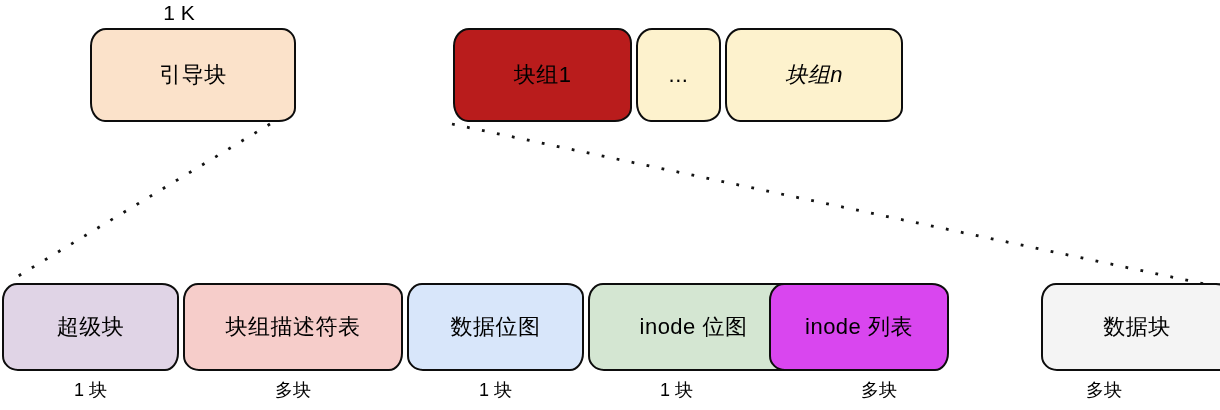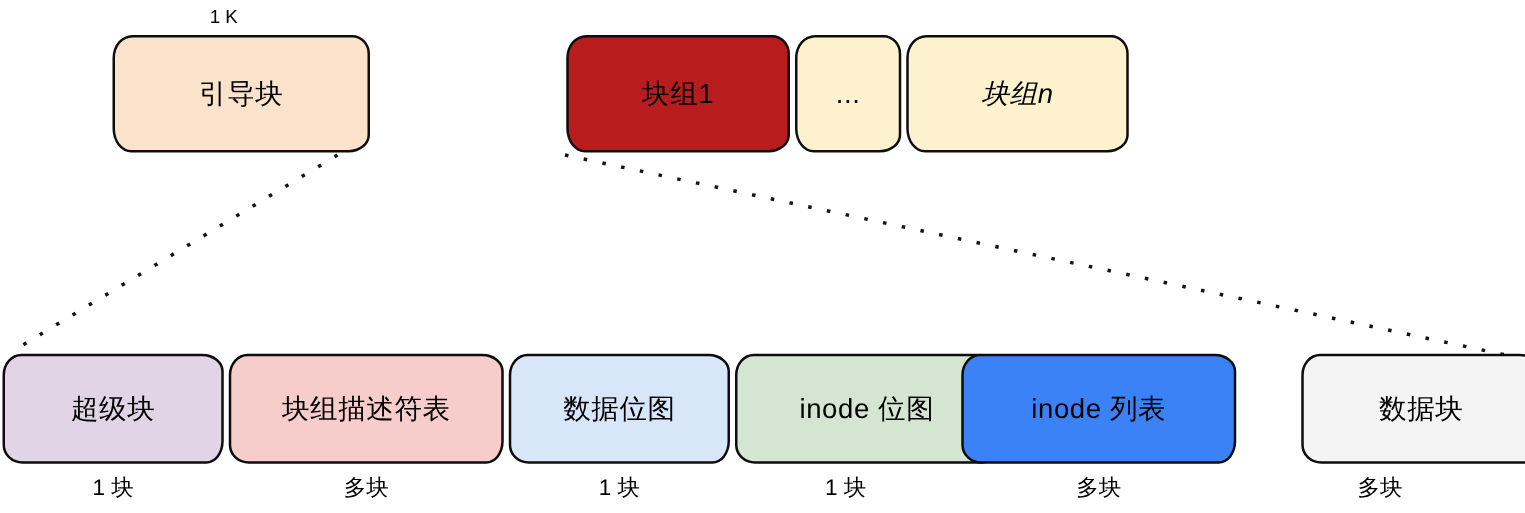--- a/index.html
+++ b/index.html
@@ -29,21 +29,21 @@
   }
   .box.top    { top: 28px;  height: 94px; border-radius: 16px 14px 17px 15px / 18px 15px 14px 19px; }
   .box.bottom { top: 283px; height: 88px; border-radius: 15px 17px 14px 16px / 17px 14px 18px 15px; }
   .size-label {
     position: absolute;
     top: 0px;
     height: 26px;
     display: flex;
     align-items: center;
     justify-content: center;
-    font-size: 15px;
+    font-size: 21px;
   }
   .count-label {
     position: absolute;
     top: 375px;
     height: 30px;
     display: flex;
     align-items: center;
     justify-content: center;
     font-size: 18px;
     white-space: nowrap;
@@ -70,21 +70,21 @@
 
   <div class="box top" style="left: 90px; width: 206px; background: rgb(251, 226, 202);">引导块</div>
   <div class="box top" style="left: 453px; width: 179px; background: #b91c1c;">块组1</div>
   <div class="box top" style="left: 636px; width: 85px; background: rgb(253, 242, 205);">...</div>
   <div class="box top" style="left: 725px; width: 178px; background: rgb(253, 242, 205); font-style: italic;">块组n</div>
 
   <div class="box bottom" style="left: 2px; width: 177px; background: rgb(224, 212, 230);">超级块</div>
   <div class="box bottom" style="left: 183px; width: 220px; background: rgb(246, 205, 202);">块组描述符表</div>
   <div class="box bottom" style="left: 407px; width: 177px; background: rgb(216, 230, 250);">数据位图</div>
   <div class="box bottom" style="left: 588px; width: 211px; background: rgb(212, 230, 210);">inode 位图</div>
-  <div class="box bottom" style="left: 769px; width: 220px; background: #3b82f6;">inode 列表</div>
+  <div class="box bottom" style="left: 769px; width: 180px; background: #d946ef;">inode 列表</div>
   <div class="box bottom" style="left: 1041px; width: 192px; background: rgb(244, 244, 244);">数据块</div>
 
   <div class="count-label" style="left:2px;   width:177px;">1 块</div>
   <div class="count-label" style="left:183px; width:220px;">多块</div>
   <div class="count-label" style="left:407px; width:177px;">1 块</div>
   <div class="count-label" style="left:588px; width:177px;">1 块</div>
   <div class="count-label" style="left:769px; width:220px;">多块</div>
   <div class="count-label" style="left:993px; width:222px;">多块</div>
 
 </div>

